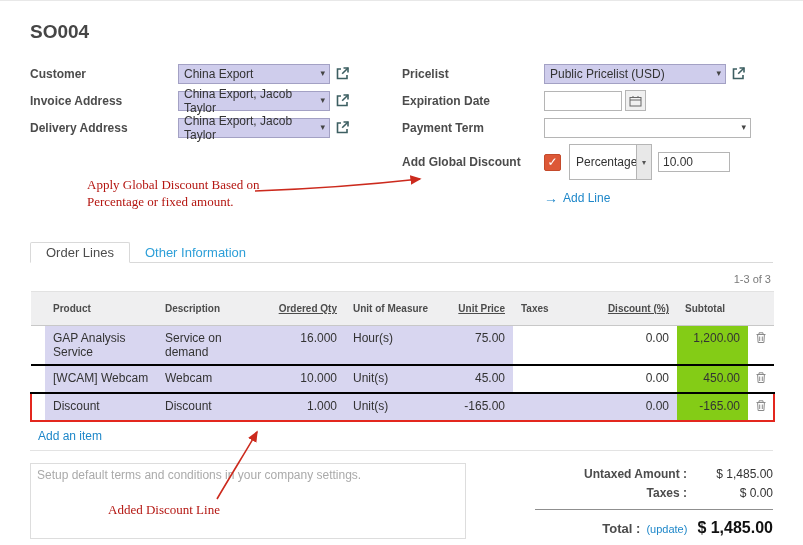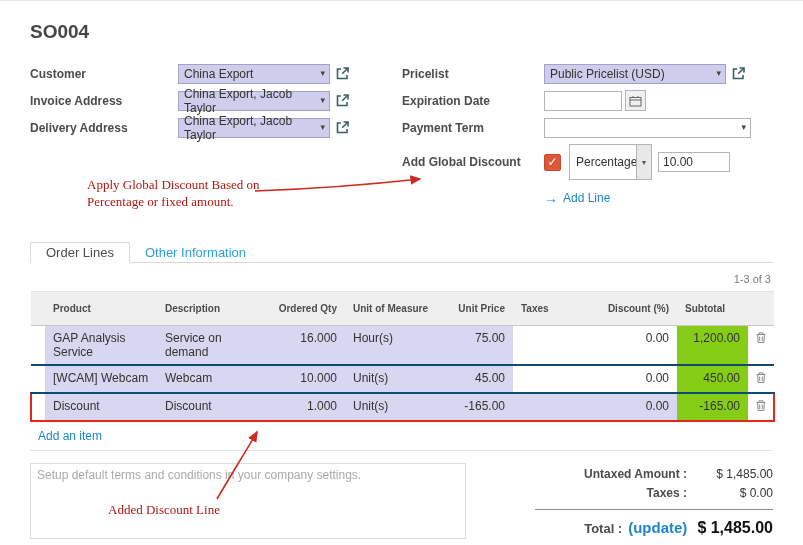--- a/index.html
+++ b/index.html
@@ -48,24 +48,24 @@
   .tab.active { background:#fff; border:1px solid #d9d9d9; border-bottom:1px solid #fff; margin-bottom:-1px;
                 border-radius:2px 2px 0 0; color:#4c4c4c; }
   .tab.inactive { color:#2d9fd8; }
 
   .pager { text-align:right; font-size:11px; color:#7a7a7a; margin:10px 2px 6px 0; }
 
   
   table { border-collapse:collapse; width:743px; table-layout:fixed; font-size:12px; }
   thead th { background:#efeff0; border-top:1px solid #e2e2e2; border-bottom:1px solid #c8c8c8;
              font-weight:bold; color:#4c4c4c; padding:11px 8px; text-align:left; font-size:10px; cursor:pointer; }
-  th.num { text-align:right; }
+  th.num { text-align:right;text-decoration:underline; }
   td { padding:5px 8px; vertical-align:top; color:#333; }
   td.num { text-align:right; }
-  tr.sep td { border-bottom:2px solid #0c4a6e;margin-top:24px; }
+  tr.sep td { border-bottom:2px solid #000000;margin-top:24px; }
   td.hl { background:#d8d6f0; }
   td.gray { background:#84cc16; }
   tr.discount td { border-top:2px solid #0f766e; border-bottom:2px solid #e3271e; }
   tr.discount td:first-child { border-left:2px solid #e3271e; }
   tr.discount td:last-child { border-right:2px solid #e3271e; }
   .trash-cell { text-align:center; padding:5px 2px; cursor:pointer; }
 
   .add-item { width:743px; padding:7px 8px; border-bottom:1px solid #e3e3e3; font-size:12px; color:#1e87c9; cursor:pointer; }
 
   
@@ -73,21 +73,21 @@
   .terms { width:436px; height:76px; border:1px solid #ddd; resize:none; font-family:inherit; font-size:12px;
            color:#666; padding:4px 6px; }
   .terms::placeholder { color:#aaa; }
   .totals { margin-left:auto; width:238px; font-size:12px; padding-top:4px; }
   .t-row { display:flex; align-items:baseline; margin-bottom:5px; }
   .t-label { flex:1; text-align:right; font-weight:bold; color:#4c4c4c; }
   .t-value { width:86px; text-align:right; color:#333; }
   .t-div { border-top:1px solid #8f8f8f; margin:9px 0; }
   .t-total { justify-content:flex-end; }
   .t-total .t-label { flex:none; font-size:13px; }
-  .update { color:#1e87c9; font-size:15px; font-weight:bold; margin-left:6px; cursor:pointer; }
+  .update { color:#1e87c9; font-size:11px; font-weight:normal; margin-left:6px; cursor:pointer; }
   .grand { font-size:16px; font-weight:bold; color:#111; margin-left:10px; }
 
   
   .note { position:absolute; color:#b41611; font-family:"Liberation Serif", serif; font-size:13px;
           line-height:1.3; white-space:pre-line; z-index:6; }
   #note1 { left:87px; top:176px; }
   #note2 { left:108px; top:501px; }
   .overlay { position:absolute; left:0; top:0; z-index:5; pointer-events:none; }
 </style>
 </head>

